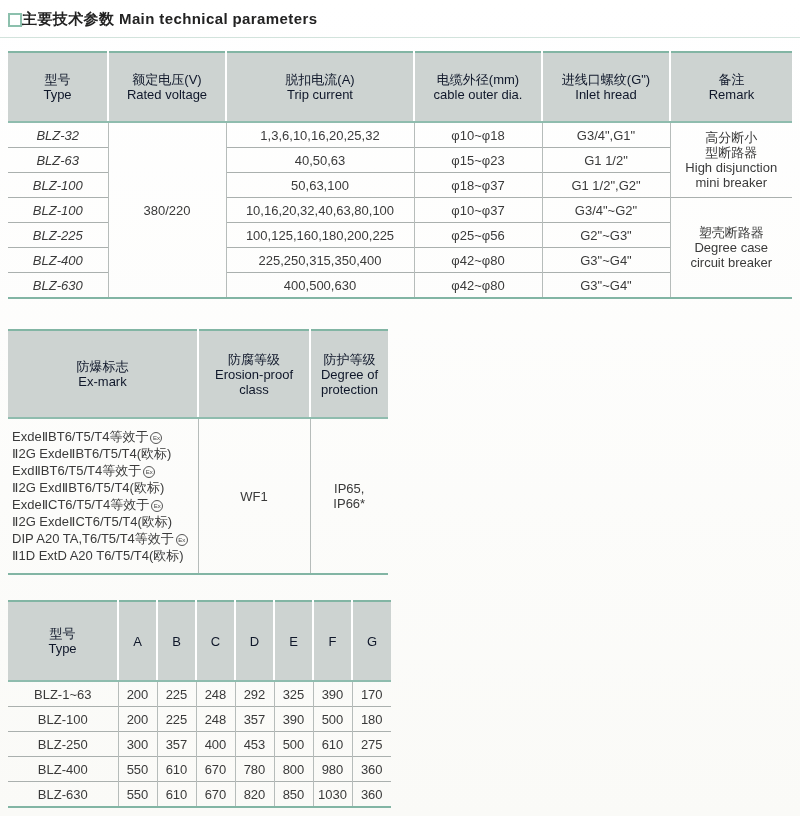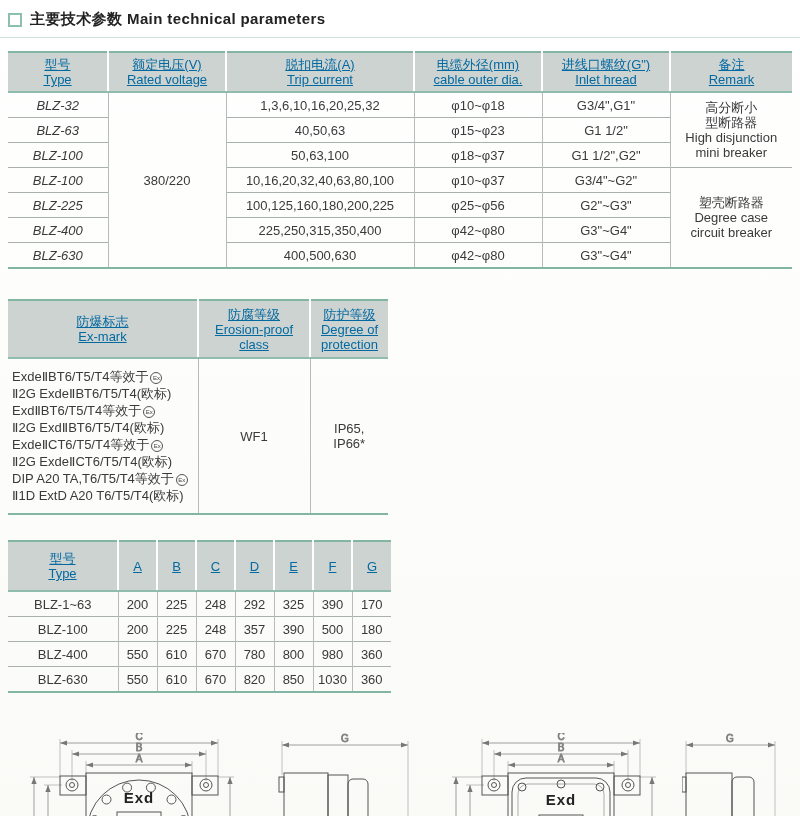--- a/index.html
+++ b/index.html
@@ -3,30 +3,30 @@
 <meta charset="utf-8">
 <style>
   html,body{margin:0;padding:0;background:#fff;}
   .page{
     width:800px;height:816px;position:relative;overflow:hidden;
     background:linear-gradient(#ffffff,#fafaf7);
     font-family:"Liberation Sans","DejaVu Sans",sans-serif;
     color:#333;
   }
   
-  .page-header{display:flex;align-items:center;gap:8px;padding:10px 8px 5px 8px;}
+  .page-header{display:flex;align-items:center;padding:10px 8px 5px 8px;}
   .title-square{width:10px;height:10px;border:2px solid #8cc0ad;flex:0 0 auto;}
   .page-title{font-size:15px;font-weight:bold;margin:0;letter-spacing:.4px;color:#222;}
   .title-rule{border:none;border-top:1px solid #d2e3dc;margin:3px 0 0 0;}
   
   table{border-collapse:collapse;table-layout:fixed;}
   .data-table{border-top:2px solid #82b5a4;border-bottom:2px solid #82b5a4;}
   .data-table th{
     background:#cdd3d1;font-weight:normal;font-size:13px;line-height:15px;
-    padding:4px 2px;color:#0369a1;vertical-align:middle;border-bottom:2px solid #8fbcae;text-decoration:underline;
+    padding:19px 2px;color:#0f172a;vertical-align:middle;border-bottom:2px solid #8fbcae;
   }
   .data-table th + th{border-left:2px solid #ffffff;}
   .data-table td{
     font-size:13px;color:#3a3a3a;text-align:center;vertical-align:middle;
     padding:2px 4px;height:20px;
   }
   .data-table td + td{border-left:1px solid #b6bcba;}
   .data-table tbody tr + tr td{border-top:1px solid #aab0ae;}
   .al{text-align:left;}
   .pl20{padding-left:20px;font-style:italic;}
@@ -253,20 +253,30 @@
         </tr>
         <tr>
           <td class="al pl10">BLZ-100</td>
           <td>200</td>
             <td>225</td>
             <td>248</td>
             <td>357</td>
             <td>390</td>
             <td>500</td>
             <td>180</td>
+        </tr>
+        <tr>
+          <td class="al pl10">BLZ-250</td>
+          <td>300</td>
+            <td>357</td>
+            <td>400</td>
+            <td>453</td>
+            <td>500</td>
+            <td>610</td>
+            <td>275</td>
         </tr>
         <tr>
           <td class="al pl10">BLZ-400</td>
           <td>550</td>
             <td>610</td>
             <td>670</td>
             <td>780</td>
             <td>800</td>
             <td>980</td>
             <td>360</td>

